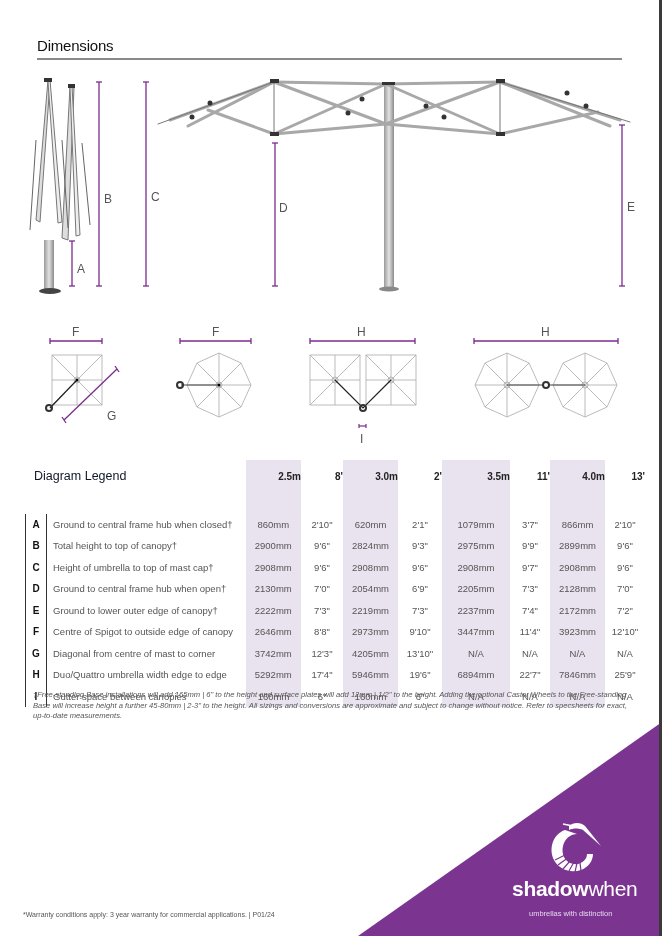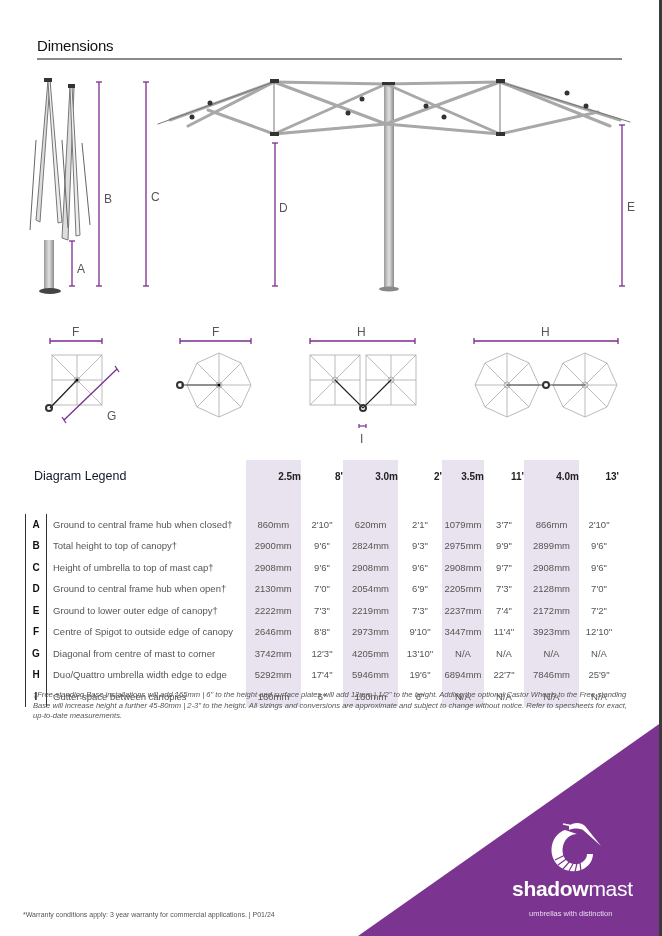--- a/index.html
+++ b/index.html
@@ -15,21 +15,21 @@
   table.dims td, table.dims th { padding:0; height:21.5px; text-align:center; white-space:nowrap; }
   table.dims th { height:32px; font-size:10px; font-weight:bold; color:#222;text-align:right; }
   .col-letter { width:20px; font-weight:bold; color:#111; font-size:10px; border-left:1.5px solid #333; }
   .col-desc { width:193px; text-align:left !important; padding-left:6px !important; border-left:1.5px solid #333; color:#555; }
   .shade { background:#e9e3ef; }
   .w-mm { width:55px; }
   .w-ft1 { width:42px; }
   .w-ft2 { width:44px; }
   .w-ft3 { width:40px; }
   .w-mm2 { width:55px; }
-  .w-mm3 { width:42px; }
+  .w-mm3 { width:68px; }
   .w-ft4 { width:40px; }
   .hdr-spacer { border:none !important; }
   .footnote { position:absolute; left:33px; top:690px; width:600px; font-size:7.6px; font-style:italic; color:#555; line-height:10.5px; }
   .warranty { position:absolute; left:23px; top:911px; font-size:7px; color:#555; }
   .brand { position:absolute; left:512px; top:877px; font-size:21px; color:#fff; letter-spacing:-0.3px; }
   .brand b { font-weight:bold; }
   .tagline { position:absolute; left:529px; top:909px; font-size:7.5px; color:#e6d6ee; }
 </style>
 </head>
 <body>
@@ -381,14 +381,14 @@
   <path d="M20,4 L30,6" stroke="#fff" stroke-width="1.5"></path>
   <g stroke="#7b3590" stroke-width="1.2">
     <line x1="12" y1="40" x2="24" y2="34"></line>
       <line x1="15" y1="45" x2="26" y2="37"></line>
       <line x1="20" y1="49" x2="28" y2="40"></line>
     <line x1="26" y1="51" x2="31" y2="42"></line>
       <line x1="32" y1="52" x2="34" y2="43"></line>
       <line x1="38" y1="51" x2="37" y2="43"></line>
   </g>
 </svg>
-<div class="brand"><b>shadow</b><span>mast</span></div>
+<div class="brand"><b>shadow</b><span>when</span></div>
 <div class="tagline">umbrellas with distinction</div>
 
 </body></html>

